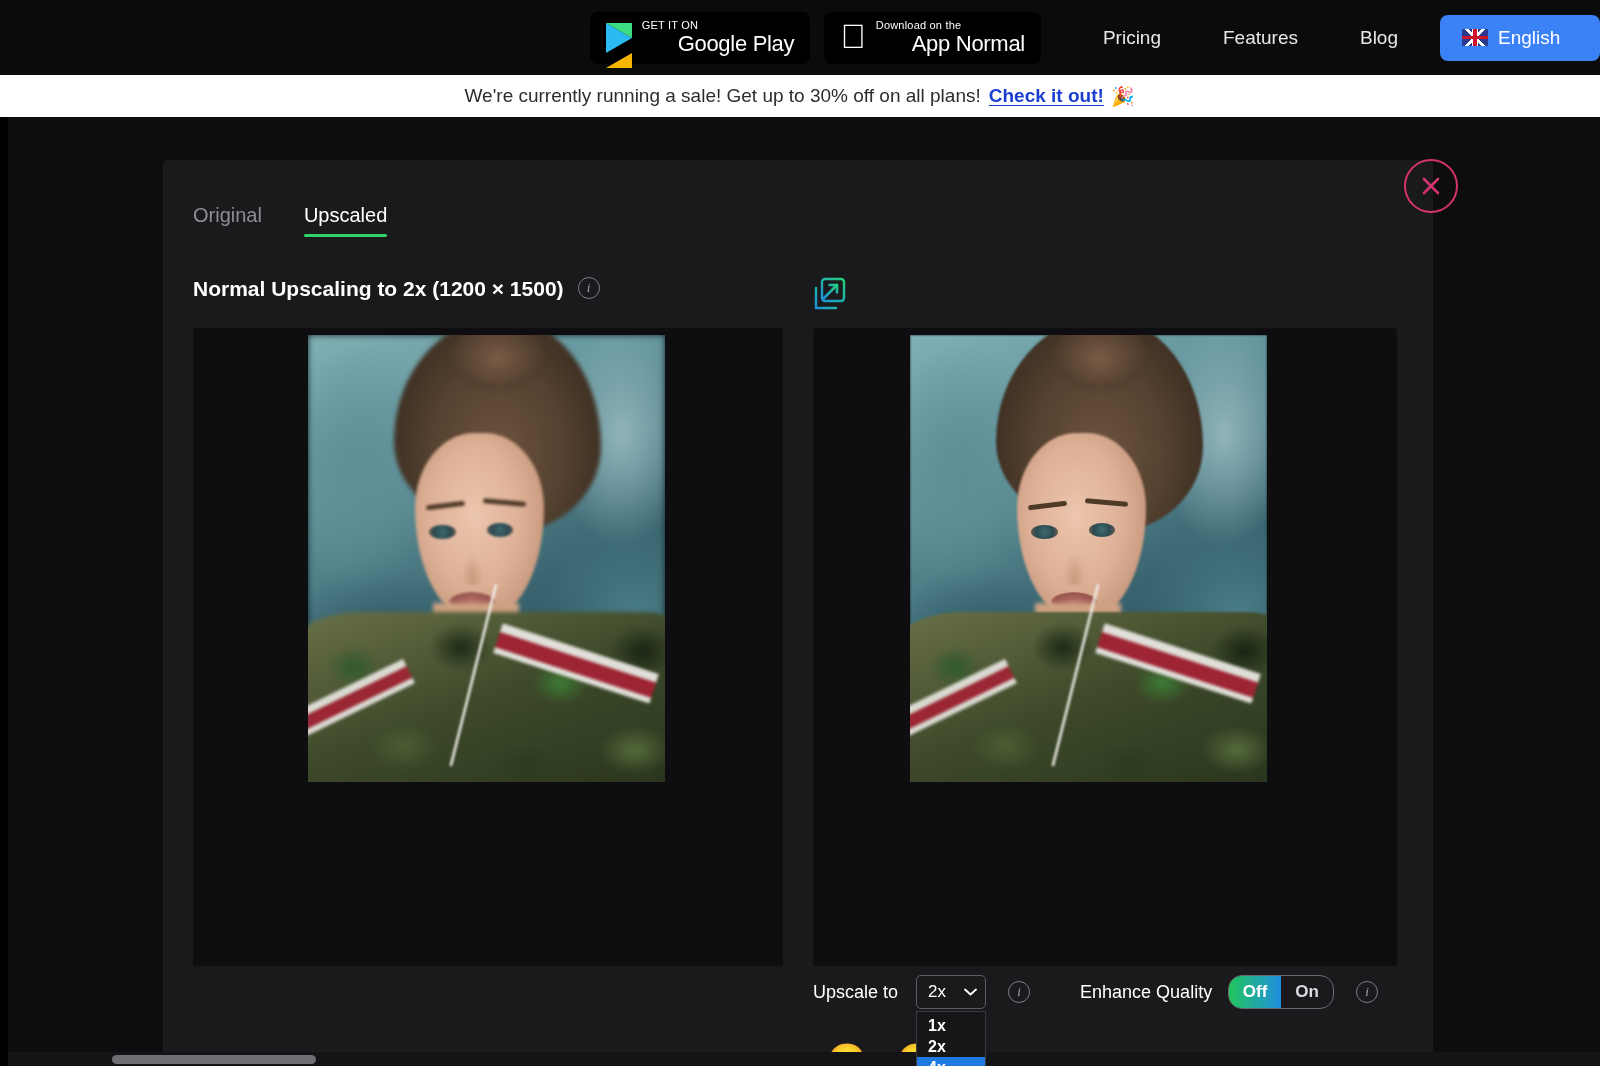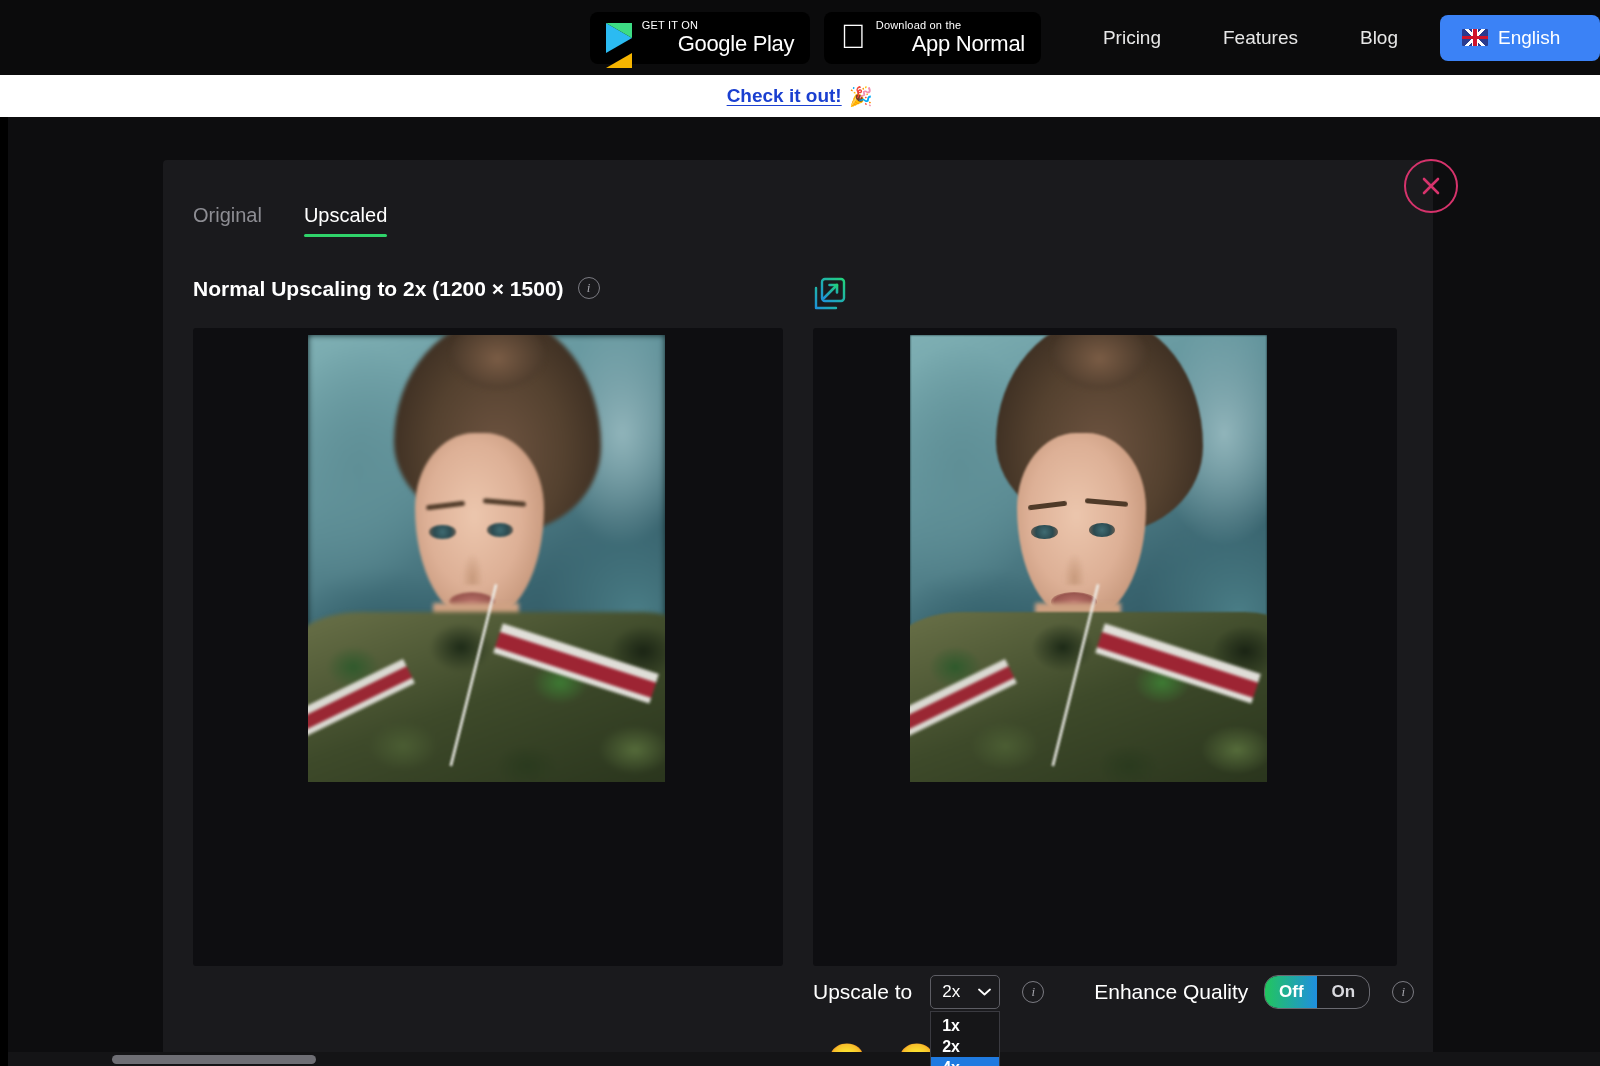--- a/index.html
+++ b/index.html
@@ -232,21 +232,21 @@
   .card.right .ph-hair,
   .card.right .ph-face,
   .card.right .ph-jacket { filter: blur(1.2px); }
   .card.right .ph-brow, .card.right .ph-eye, .card.right .ph-lips { filter: blur(.5px); }
 
   
   .controls {
     position: absolute; left: 650px; top: 815px;
     display: flex; align-items: center; gap: 0;
   }
-  .ctl-label { color: #ffffff; font-size: 21px; white-space: nowrap; }
+  .ctl-label { color: #ffffff; font-size: 18px; white-space: nowrap; }
   .select-wrap { position: relative; margin-left: 18px; }
   .select-box {
     width: 70px; height: 34px; border: 1px solid #5d5d64; border-radius: 5px;
     background: #1a1a1d; color: #ffffff; font-size: 17px;
     display: flex; align-items: center; justify-content: space-between;
     padding: 0 8px 0 11px; cursor: pointer;
   }
   .chev { width: 13px; height: 8px; flex: 0 0 13px; }
   .select-list {
     position: absolute; left: 0; top: 36px; width: 70px;
@@ -314,20 +314,21 @@
   <a class="nav-link">Features</a>
   <a class="nav-link">Blog</a>
 
   <div class="lang-box">
     <span class="flag"></span>
     <span class="lang-text">English</span>
   </div>
 </div>
 
 <div class="banner">
+  <span class="banner-text">We're currently running a sale! Get up to 30% off on all plans!</span>
   <a class="banner-link">Check it out!</a>
   <span class="party">🎉</span>
 </div>
 
 <div class="page">
 
   <div class="modal">
 
     <div class="close-btn">
       <svg viewBox="0 0 24 24">

